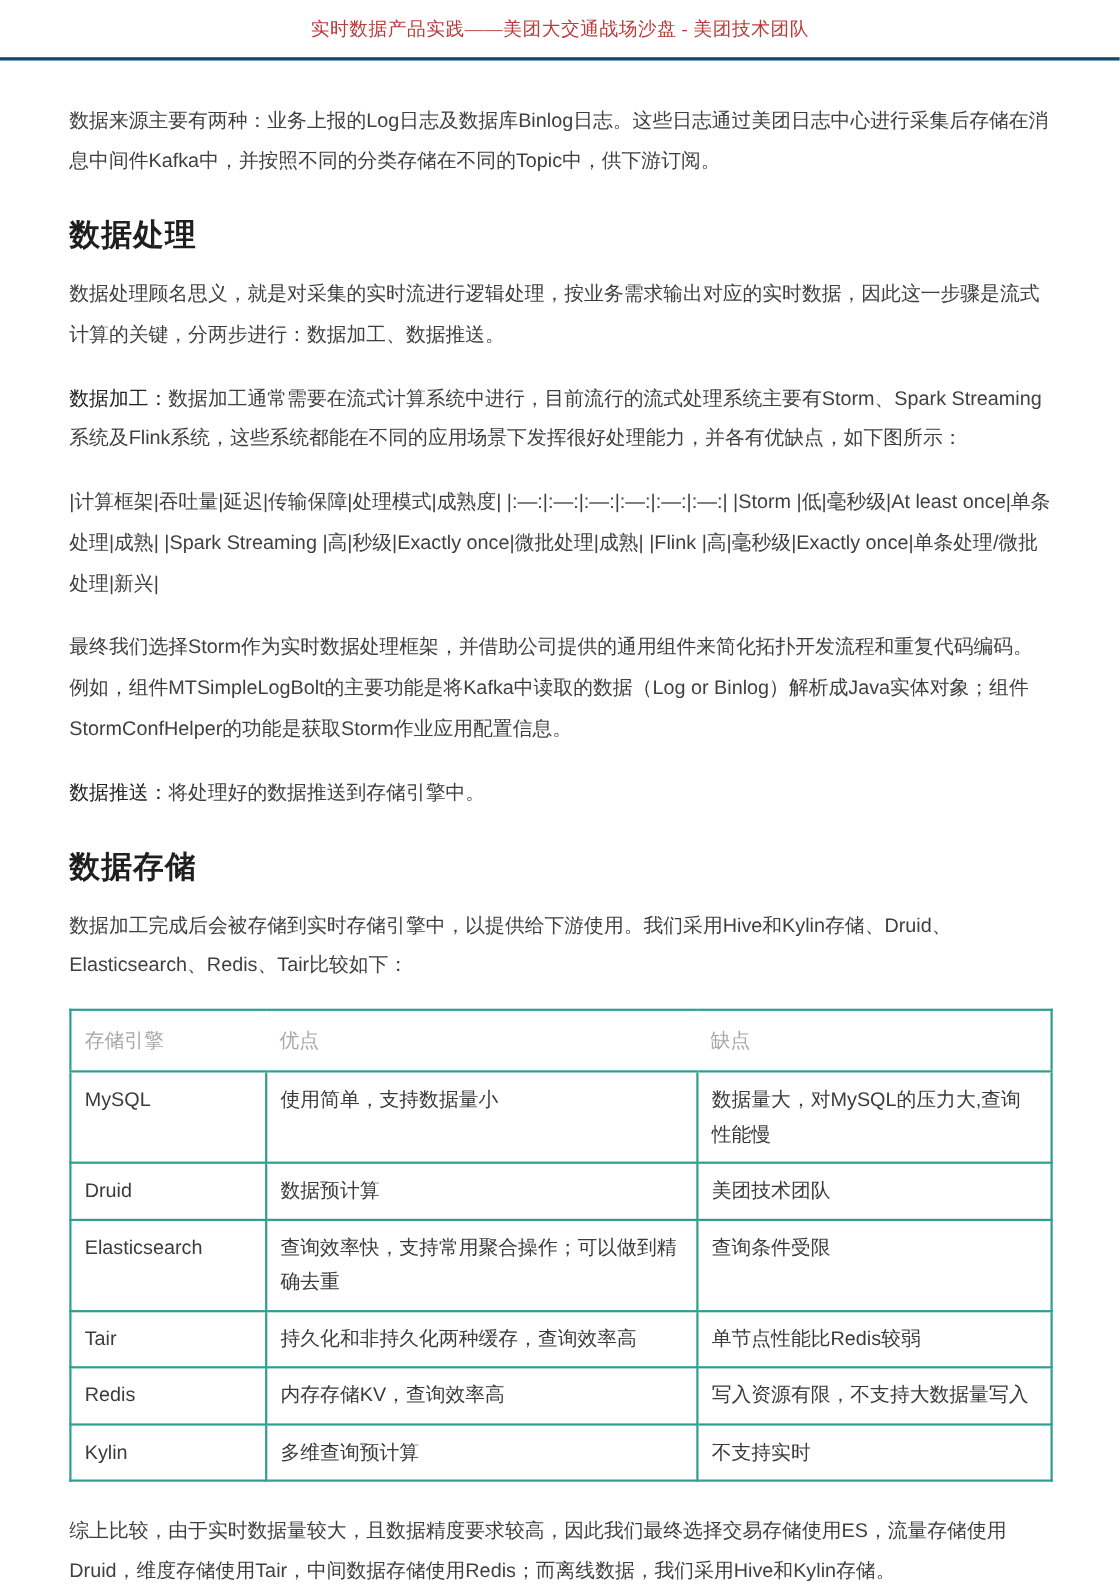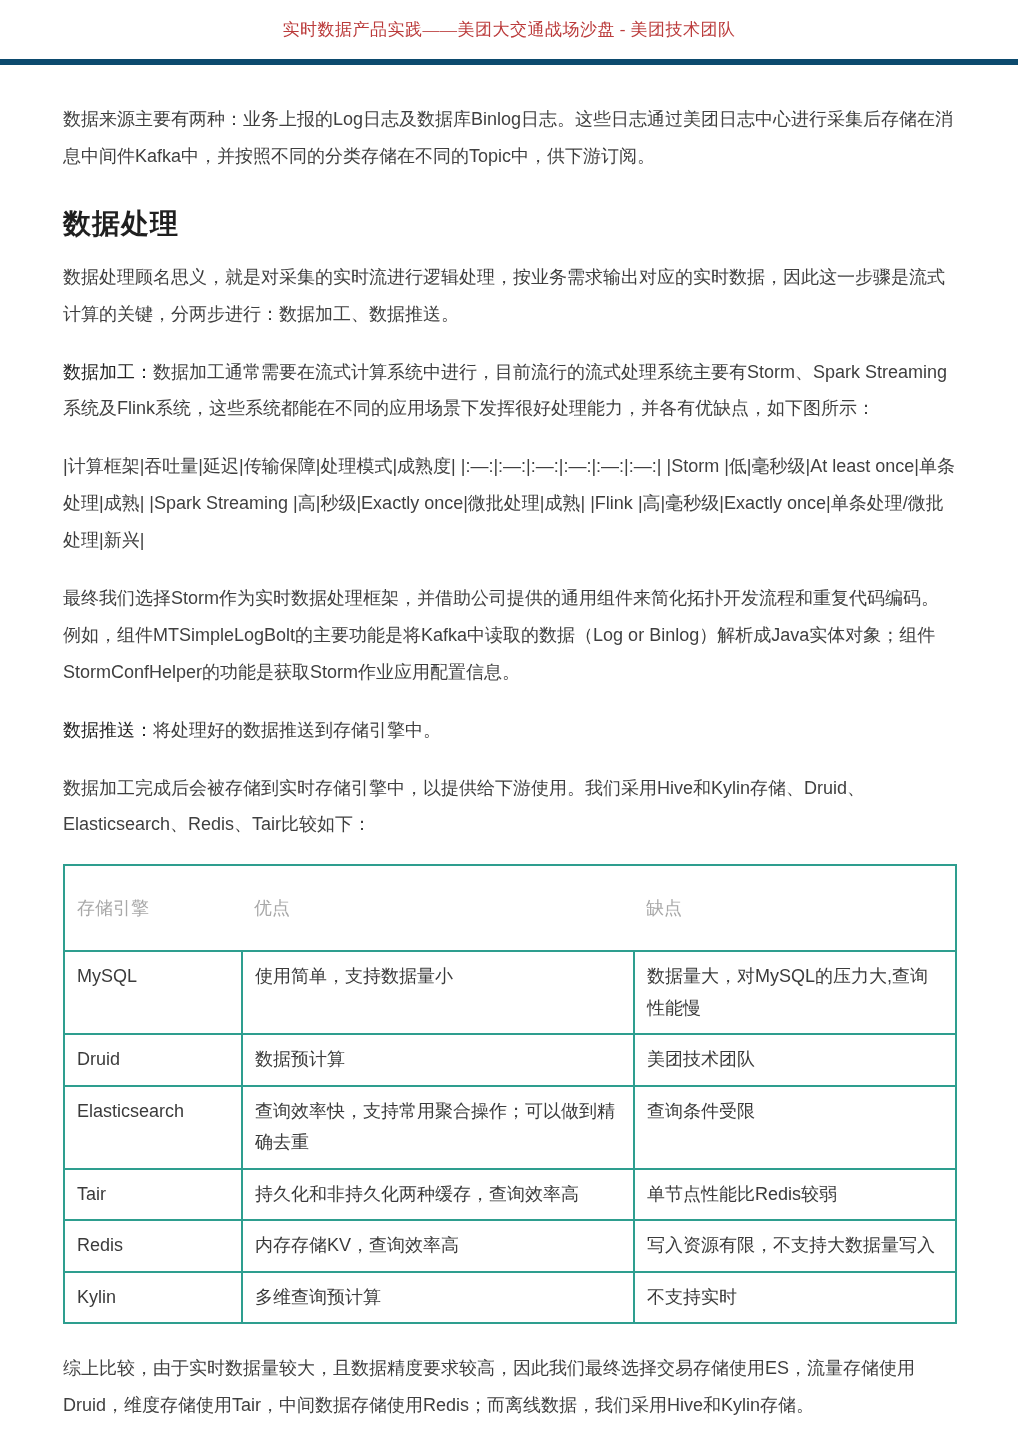--- a/index.html
+++ b/index.html
@@ -5,25 +5,25 @@
   * { margin: 0; padding: 0; box-sizing: border-box; }
   html, body { background: #ffffff; }
   body {
     width: 1018px;
     height: 1440px;
     font-family: "Liberation Sans", "DejaVu Sans", sans-serif;
     color: var(--body-text, #3f3f3f);
     overflow: hidden;
   }
   .print-header {
-    height: 65px;
+    height: 55px;
     display: flex;
     align-items: center;
     justify-content: center;
-    border-bottom: 6px solid #0c4a6e;
+    border-bottom: 3px solid #0c4a6e;
   }
   .print-header .title {
     color: var(--header-red, #bb3b3b);
     font-size: 17px;
     font-family: "Liberation Serif", "DejaVu Serif", serif;
     letter-spacing: 0.5px;
   }
   .article {
     padding: 36px 63px 0 63px;
   }
@@ -55,21 +55,21 @@
     table-layout: fixed;
   }
   table.cmp-table col.c1 { width: 178px; }
   table.cmp-table col.c2 { width: 392px; }
   table.cmp-table col.c3 { width: 322px; }
   table.cmp-table th {
     border-bottom: 2px solid var(--table-border, #2e9e8f);
     color: var(--table-header-text, #a8a8a8);
     font-weight: normal;
     text-align: left;
-    padding: 30px 12px;
+    padding: 15px 12px;
     font-size: 18px;
   }
   table.cmp-table td {
     border: 2px solid var(--table-border, #2e9e8f);
     padding: 9px 12px;
     line-height: 1.75;
     vertical-align: top;
     text-align: left;
   }
   .two-line td { padding-top: 12px; padding-bottom: 12px; }
@@ -90,20 +90,21 @@
   <p class="body-p">数据处理顾名思义，就是对采集的实时流进行逻辑处理，按业务需求输出对应的实时数据，因此这一步骤是流式计算的关键，分两步进行：数据加工、数据推送。</p>
 
   <p class="body-p"><strong class="lead">数据加工：</strong><span>数据加工通常需要在流式计算系统中进行，目前流行的流式处理系统主要有Storm、Spark Streaming系统及Flink系统，这些系统都能在不同的应用场景下发挥很好处理能力，并各有优缺点，如下图所示：</span></p>
 
   <p class="body-p">|计算框架|吞吐量|延迟|传输保障|处理模式|成熟度| |:—:|:—:|:—:|:—:|:—:|:—:| |Storm |低|毫秒级|At least once|单条处理|成熟| |Spark Streaming |高|秒级|Exactly once|微批处理|成熟| |Flink |高|毫秒级|Exactly once|单条处理/微批处理|新兴|</p>
 
   <p class="body-p">最终我们选择Storm作为实时数据处理框架，并借助公司提供的通用组件来简化拓扑开发流程和重复代码编码。例如，组件MTSimpleLogBolt的主要功能是将Kafka中读取的数据（Log or Binlog）解析成Java实体对象；组件StormConfHelper的功能是获取Storm作业应用配置信息。</p>
 
   <p class="body-p"><strong class="lead">数据推送：</strong><span>将处理好的数据推送到存储引擎中。</span></p>
 
+  <h2 class="section-h">数据存储</h2>
 
   <p class="body-p">数据加工完成后会被存储到实时存储引擎中，以提供给下游使用。我们采用Hive和Kylin存储、Druid、Elasticsearch、Redis、Tair比较如下：</p>
 
   <table class="cmp-table">
     <colgroup>
         <col class="c1">
         <col class="c2">
         <col class="c3">
       </colgroup>
     <thead>

